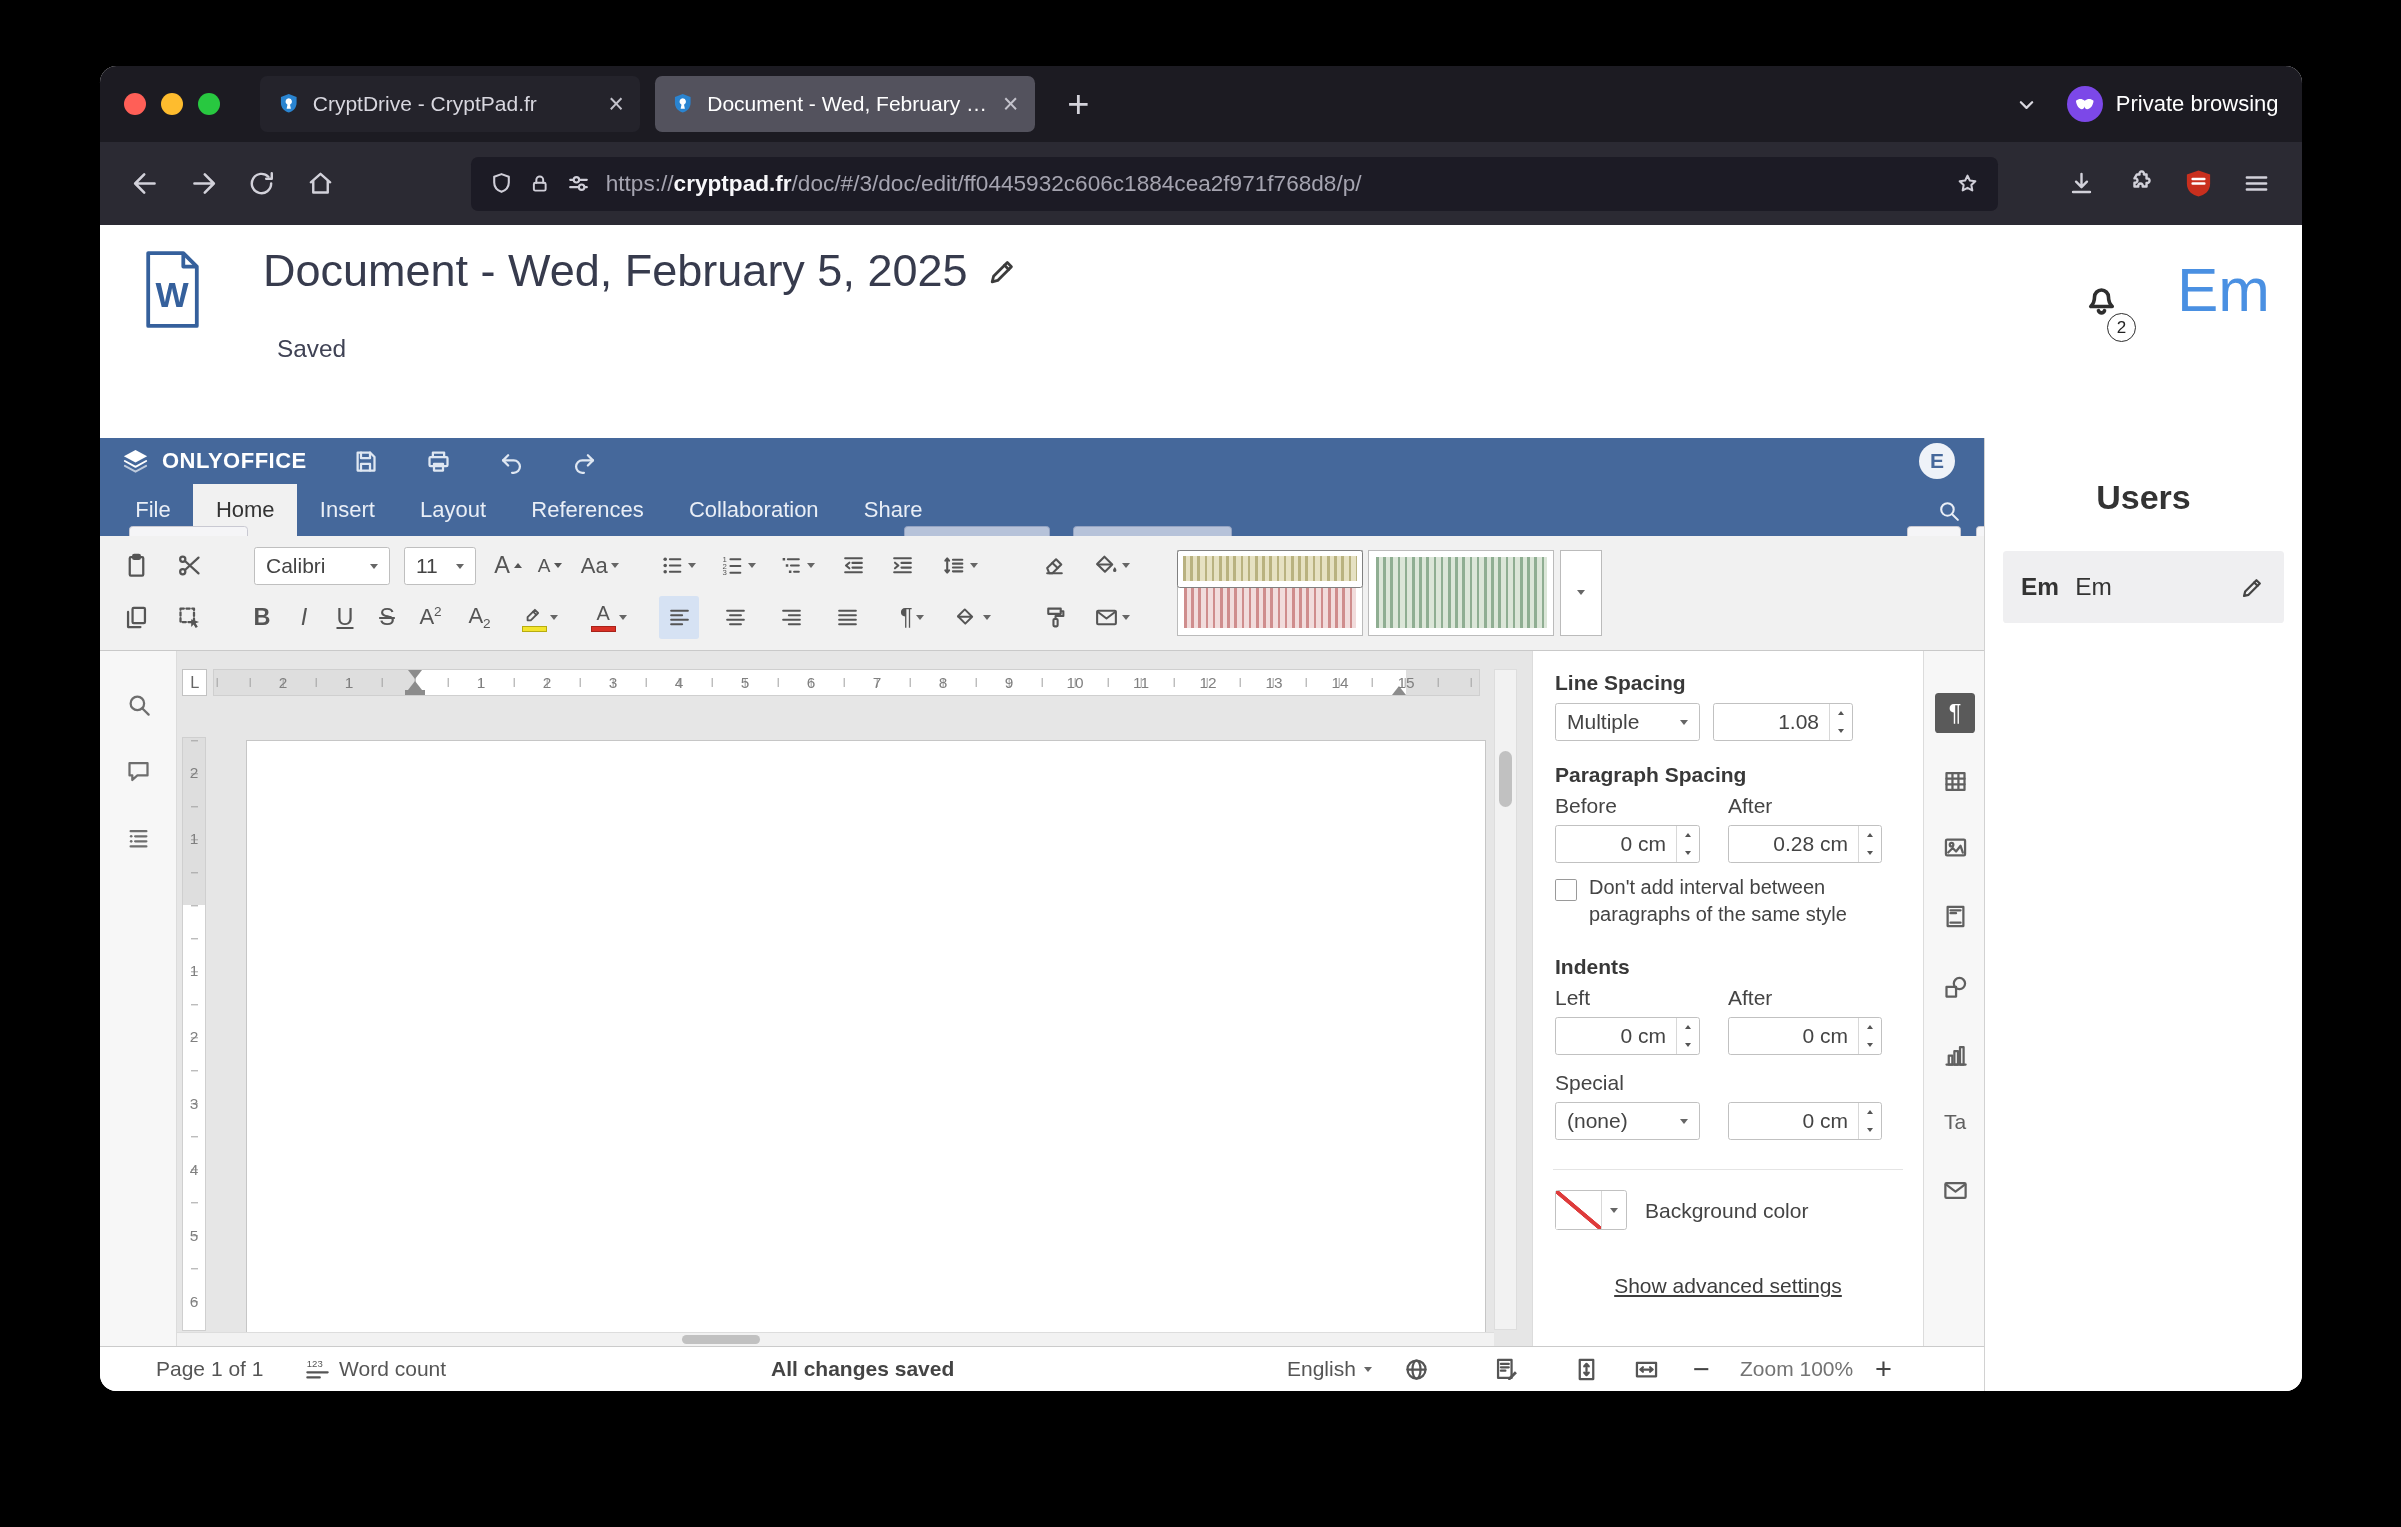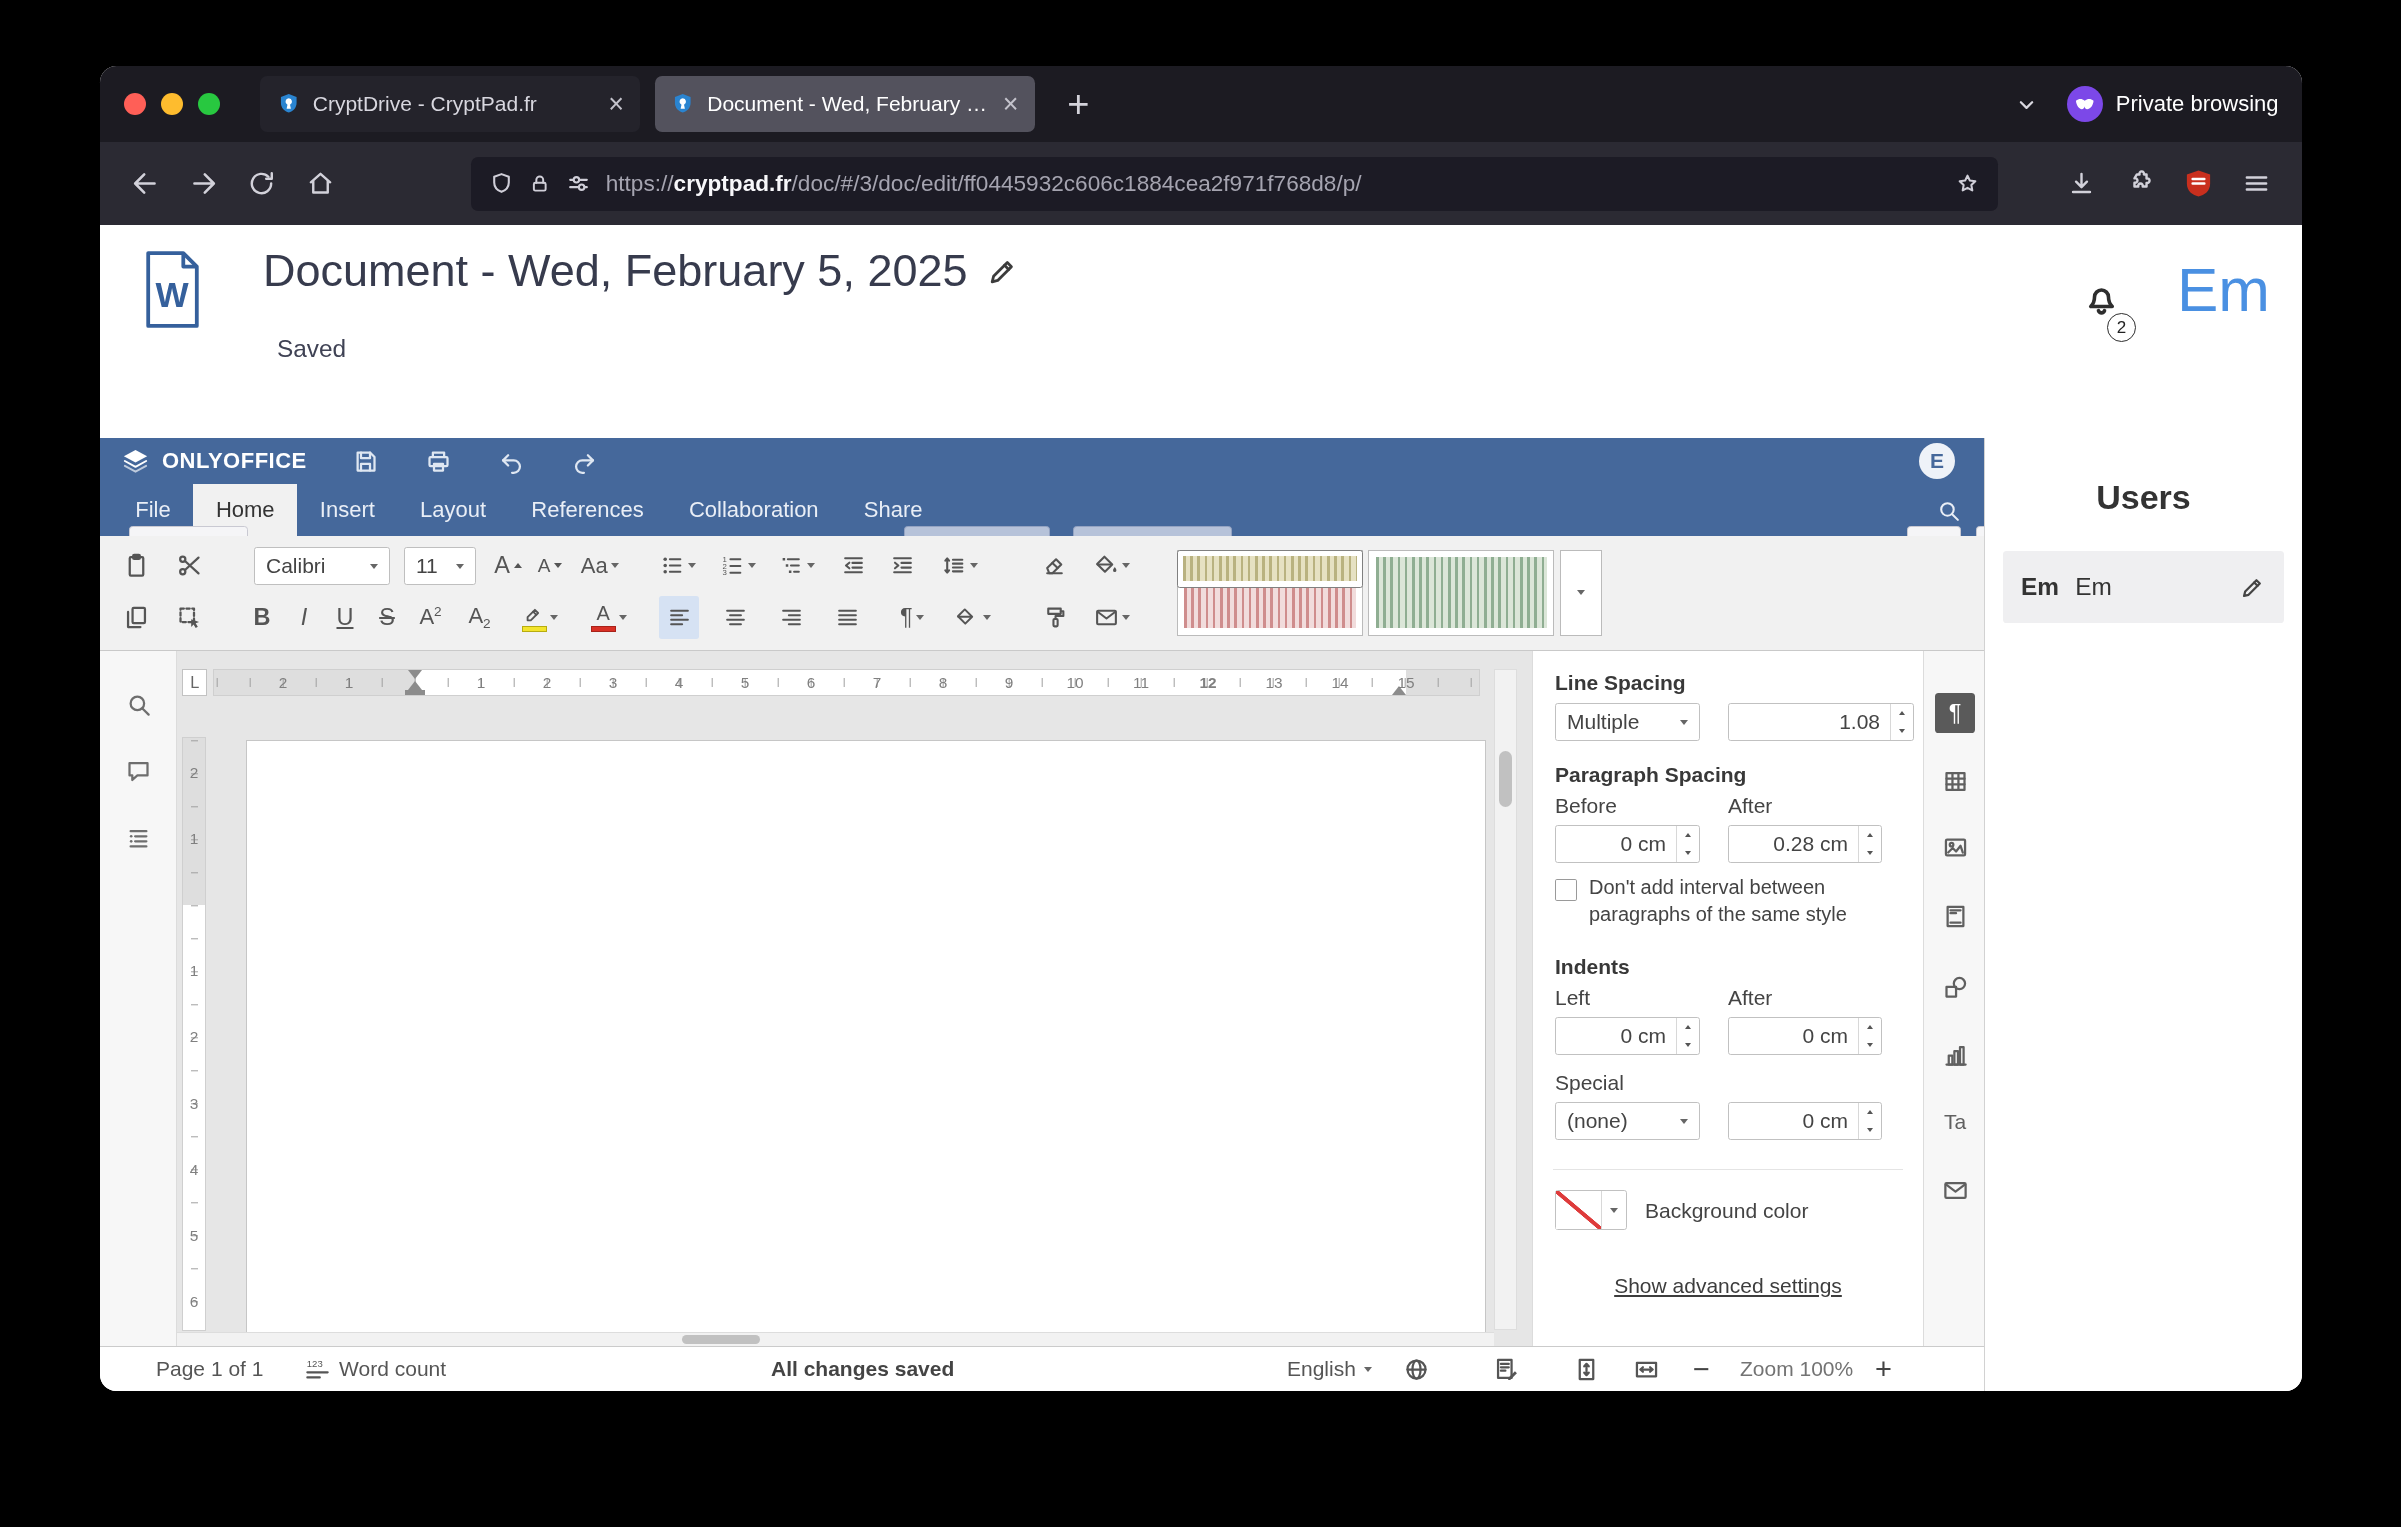--- a/index.html
+++ b/index.html
@@ -604,21 +604,21 @@
               <span class="num" style="left: 333px;">2</span>
               <span class="num" style="left: 399px;">3</span>
               <span class="num" style="left: 465px;">4</span>
               <span class="num" style="left: 531px;">5</span>
               <span class="num" style="left: 597px;">6</span>
               <span class="num" style="left: 663px;">7</span>
               <span class="num" style="left: 729px;">8</span>
               <span class="num" style="left: 795px;">9</span>
               <span class="num" style="left: 861px;">10</span>
               <span class="num" style="left: 927px;">11</span>
-              <span class="num" style="left: 994px; font-weight: bold;">12</span>
+              <span class="num" style="left: 994px;">12</span>
               <span class="num" style="left: 1060px;">13</span>
               <span class="num" style="left: 1126px;">14</span>
               <span class="num" style="left: 1192px;">15</span>
             </div>
           <div class="vruler">
             <div class="zone" style="top:0;height:167px"></div>
             <div class="ticks"></div>
           <span class="num" style="top: 101px;">1</span>
               <span class="num" style="top: 35px;">2</span>
               <span class="num" style="top: 233px;">1</span>
@@ -636,21 +636,21 @@
               <div class="hthumb"></div>
             </div>
         </div>
 
         <div class="settings">
           <div class="pl" style="left:22px;top:20px">Line Spacing</div>
           <div class="sel" style="left:22px;top:52px;width:145px">
               <span>Multiple</span>
               <span class="cv"></span>
             </div>
-          <div class="spn" style="left:195px;top:52px;width:186px">
+          <div class="spn" style="left:180px;top:52px;width:140px">
               <span>1.08</span>
               <span class="arrows">
                 <span>
                   <i class="tri-up"></i>
                 </span>
                 <span>
                   <i class="tri-dn"></i>
                 </span>
               </span>
             </div>

